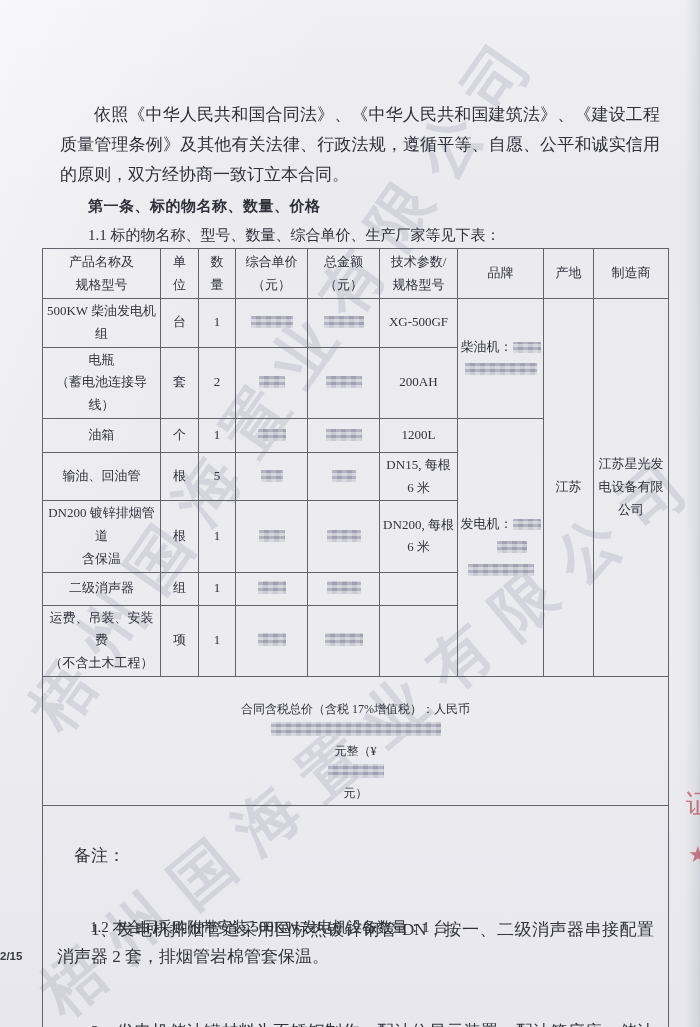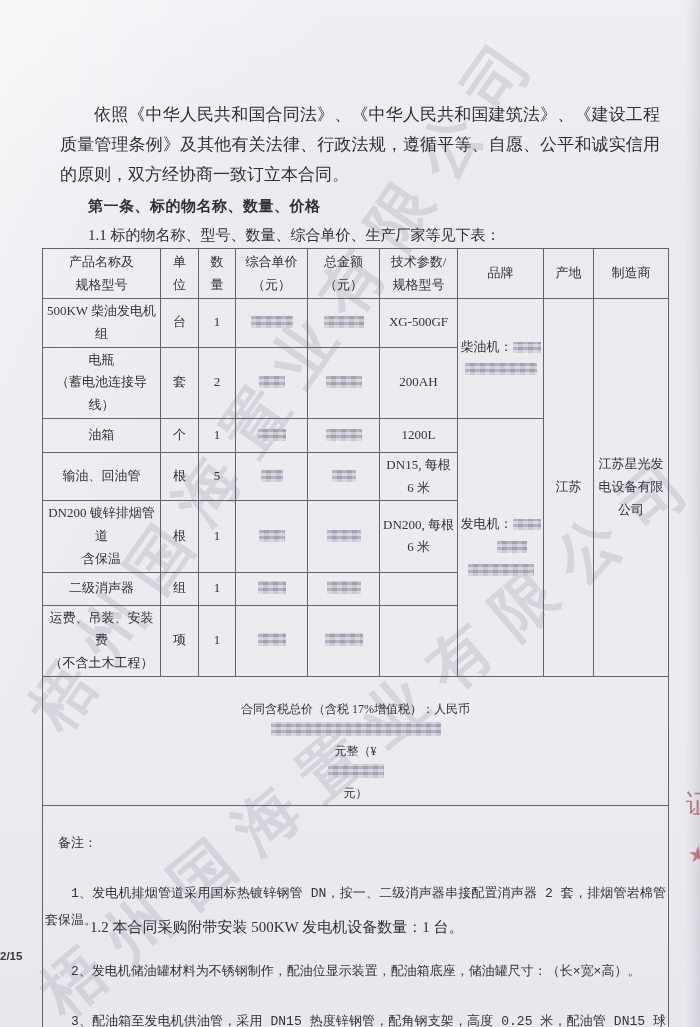--- a/index.html
+++ b/index.html
@@ -61,21 +61,21 @@
   tr.r4 {height:45px;}
   tr.r5 {height:57px;}
   tr.r6 {height:33px;}
   tr.r7 {height:48px;padding-left:20px;}
   tr.rtotal {height:36px;}
   tr.rnotes {height:265px;}
   td.brand{ text-align:left;padding-left:7px;line-height:2.1; }
   td.total-cell{ text-align:left;padding-left:12px;font-size:12px; }
   td.notes-cell{ text-align:left;vertical-align:top;padding:6px 13px 8px 3px; }
   .notes-cell p{
-    margin:0;font-size:13px;line-height:27.6px;text-align:justify;text-indent:2em;font-family:Liberation Mono, monospace;
+    margin:12px;font-size:17px;line-height:27.6px;text-align:justify;text-indent:2em;
   }
   .notes-cell p.nt{text-indent:1em;}
   .rb{ 
     display:inline-block;vertical-align:-2px;border-radius:1px;
     background-image:
       repeating-linear-gradient(0deg, rgba(255,255,255,.35) 0 3px, rgba(96,96,120,.16) 3px 6px),
       repeating-linear-gradient(90deg, #c3c3cf 0 5px, #aeaebc 5px 10px);
   }
   .clause12{position:absolute;left:60px;top:918px;width:600px;font-size:15px;text-indent:2em;}
   .pageno{

